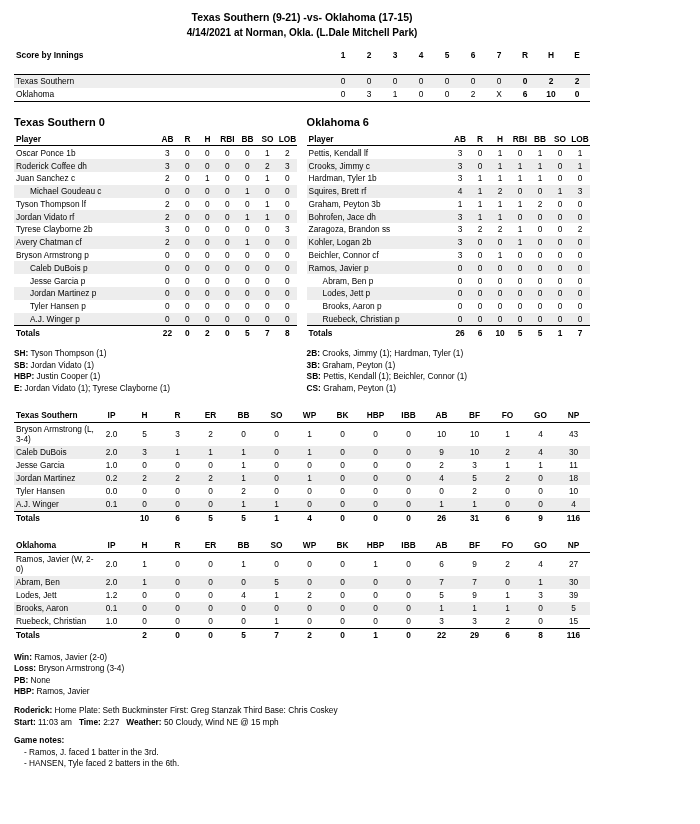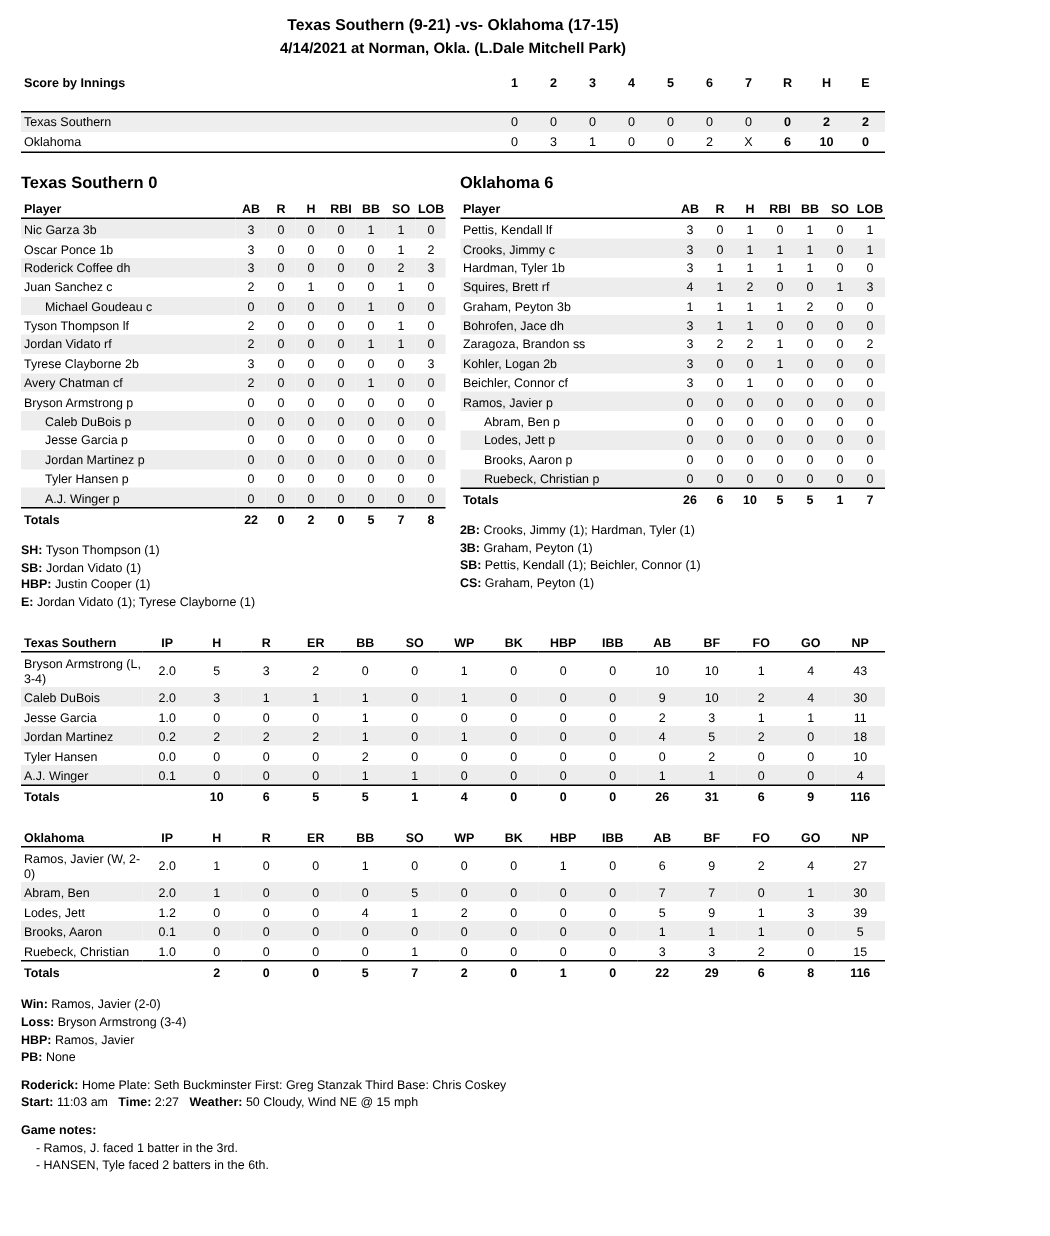--- a/index.html
+++ b/index.html
@@ -120,30 +120,20 @@
           <tbody>
                 <tr class="hdr">
             <td class="player">Player</td>
             <td class="st">AB</td>
             <td class="st">R</td>
             <td class="st">H</td>
             <td class="st">RBI</td>
             <td class="st">BB</td>
             <td class="st">SO</td>
             <td class="st">LOB</td>
-          </tr>
-          <tr class="alt">
-            <td class="player">Nic Garza 3b</td>
-            <td class="st">3</td>
-            <td class="st">0</td>
-            <td class="st">0</td>
-            <td class="st">0</td>
-            <td class="st">1</td>
-            <td class="st">1</td>
-            <td class="st">0</td>
           </tr>
           <tr>
             <td class="player">Oscar Ponce 1b</td>
             <td class="st">3</td>
             <td class="st">0</td>
             <td class="st">0</td>
             <td class="st">0</td>
             <td class="st">0</td>
             <td class="st">1</td>
             <td class="st">2</td>
@@ -769,24 +759,24 @@
       </tr>
     </tbody>
       </table>
   </div>
 
   <div class="footer">
     <div><b>Win:</b>
       <span>Ramos, Javier (2-0)</span></div>
     <div><b>Loss:</b>
       <span>Bryson Armstrong (3-4)</span></div>
+    <div><b>PB:</b>
+      <span>None</span></div>
     <div><b>HBP:</b>
       <span>Ramos, Javier</span></div>
-    <div><b>PB:</b>
-      <span>None</span></div>
 
     <div style="margin-top:7px;"><b>Roderick:</b>
       <span>Home Plate: Seth Buckminster First: Greg Stanzak Third Base: Chris Coskey</span></div>
     <div>
       <b>Start:</b>
       <span>11:03 am</span>&nbsp;&nbsp;
       <b>Time:</b>
       <span>2:27</span>&nbsp;&nbsp;
       <b>Weather:</b>
       <span>50 Cloudy, Wind NE @ 15 mph</span>

